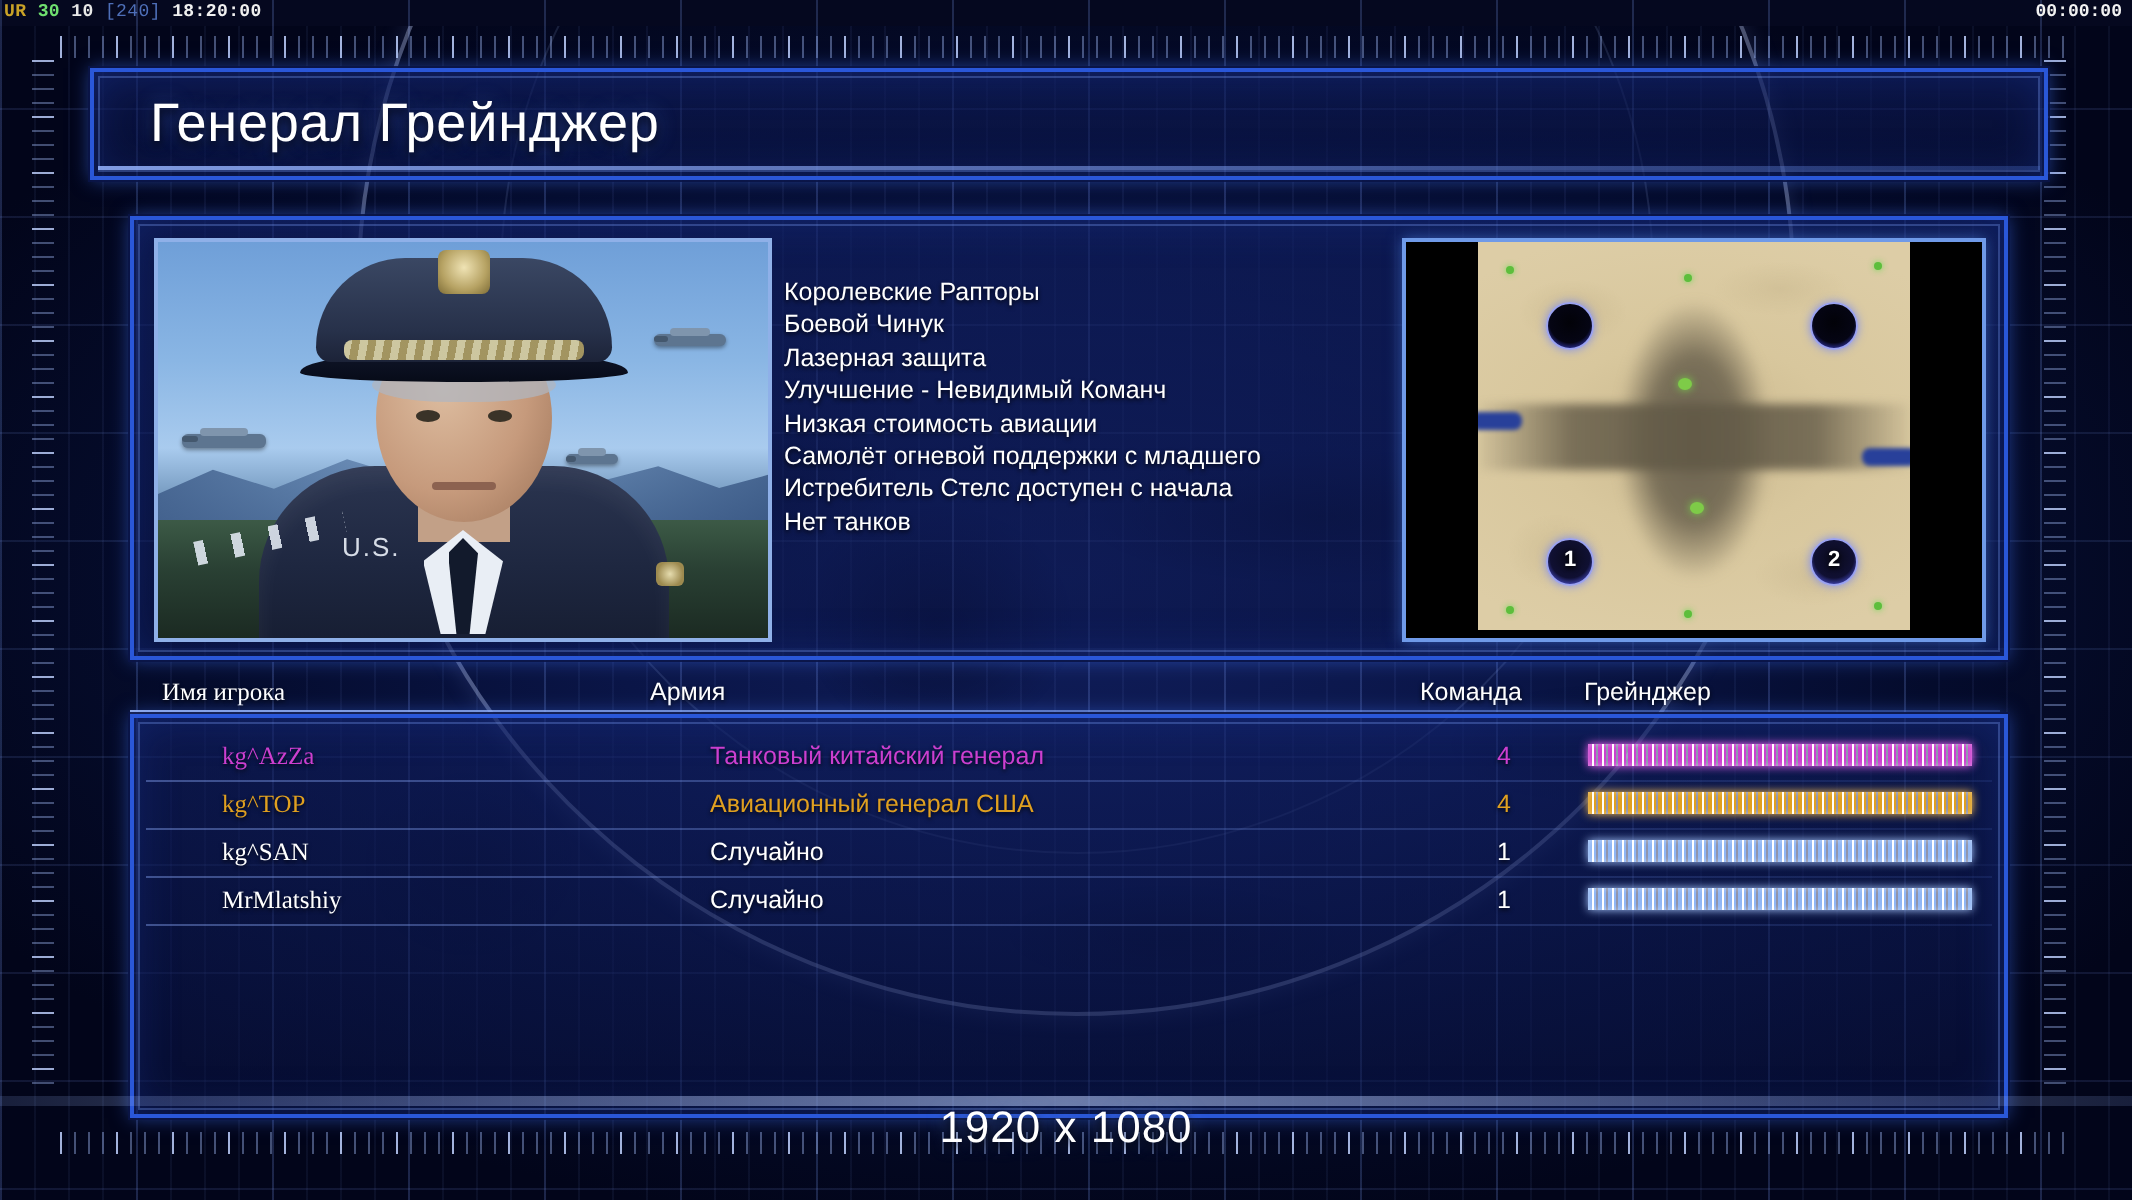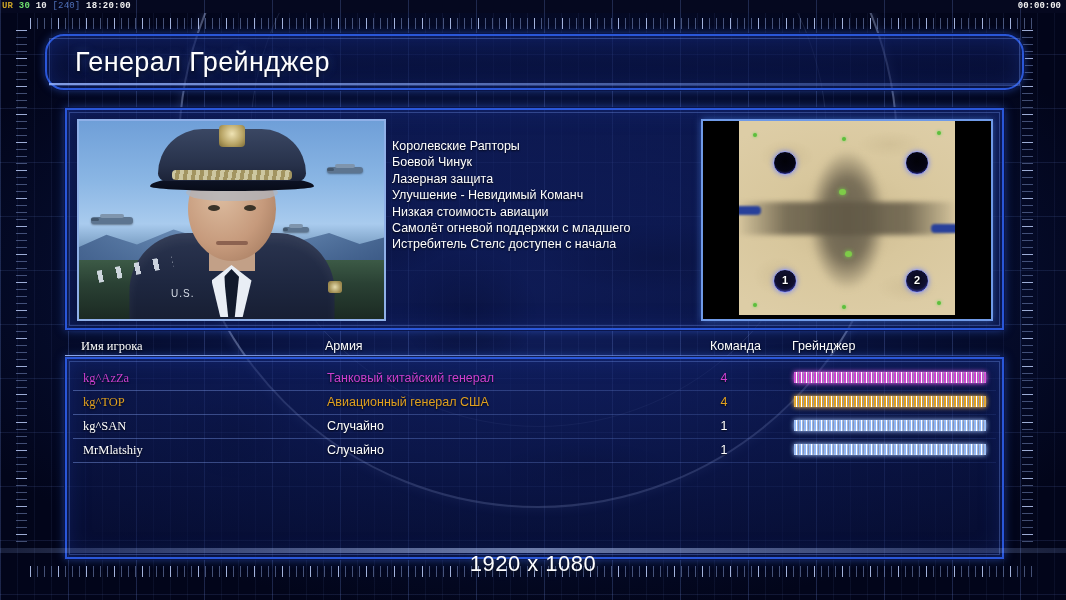--- a/index.html
+++ b/index.html
@@ -101,21 +101,21 @@
       0 0 0 1px rgba(10,20,70,.9),
       0 0 9px rgba(60,110,240,.55),
       inset 0 0 22px rgba(30,60,170,.35);
     background:linear-gradient(180deg, rgba(16,30,95,.62) 0%, rgba(10,20,70,.52) 100%);
   }
   .panel .inner-line{
     position:absolute;inset:2px;border:1px solid rgba(130,165,255,.30);pointer-events:none;
   }
 
   
-  #title-panel{left:45px;top:34px;width:975px;height:52px;border-radius:19px;}
+  #title-panel{left:45px;top:34px;width:975px;height:52px;}
   #title-text{
     position:absolute;left:28px;top:50%;transform:translateY(-50%);
     color:#ffffff;font-size:27px;letter-spacing:.4px;
     text-shadow:0 2px 4px rgba(0,0,0,.75), 0 0 10px rgba(90,140,255,.45);
     white-space:nowrap;
   }
   #title-underline{position:absolute;left:2px;right:2px;bottom:3px;height:2px;
     background:linear-gradient(to right, rgba(150,180,255,.85), rgba(90,130,230,.25));}
 
   
@@ -167,21 +167,21 @@
     background:linear-gradient(180deg,#10162a 0%,#070b18 100%);}
   .gen-scram{position:absolute;left:50%;bottom:139px;transform:translateX(-50%);
     width:120px;height:10px;border-radius:4px;
     background:repeating-linear-gradient(100deg,#d6cfa5 0 4px,#a99a62 4px 8px);opacity:.95;}
   .gen-badge{position:absolute;left:50%;bottom:172px;transform:translateX(-50%);
     width:26px;height:22px;border-radius:4px;
     background:radial-gradient(circle at 50% 40%,#efe3b4 0%,#b6a263 60%,#7d6c36 100%);}
   .stars{position:absolute;left:18px;bottom:44px;width:76px;height:12px;
     background:repeating-linear-gradient(90deg,#dfe6ef 0 5px,transparent 5px 19px);opacity:.9;
     transform:rotate(-12deg);}
-  .us-tag{position:absolute;left:92px;bottom:20px;color:#d6dce6;font-size:10px;letter-spacing:1px;}
+  .us-tag{position:absolute;left:92px;bottom:38px;color:#d6dce6;font-size:13px;letter-spacing:1px;}
   .lapel-r{position:absolute;right:42px;bottom:26px;width:14px;height:12px;
     background:radial-gradient(circle,#e5dcae 0%,#9d8a4f 70%);border-radius:3px;}
 
   
   #ability-list{position:absolute;left:325px;top:28px;width:320px;}
   .ability{
     color:#ffffff;font-size:12.5px;line-height:16.4px;white-space:nowrap;
     text-shadow:0 1px 2px rgba(0,0,0,.85);
   }
   .ability.cont{padding-left:6px;}
@@ -237,21 +237,21 @@
 
   .col-name{left:16px;font-family:Liberation Serif, serif;}
   .col-army{left:260px;}
   .col-team{left:645px;}
   .col-prog{left:727px;}
 
   .prow{position:absolute;left:0;width:935px;height:24px;}
   .prow .sep{position:absolute;left:6px;right:6px;bottom:0;height:1px;
     background:linear-gradient(to right, rgba(135,165,245,.42), rgba(80,115,210,.14));}
   .cell{position:absolute;top:4px;font-size:12.5px;white-space:nowrap;
-    text-shadow:0 1px 2px rgba(0,0,0,.8);}
+    text-shadow:0 1px 2px rgba(0,0,0,.8);margin-left:28px;}
   .cell.team{width:24px;text-align:center;}
 
   .bar{
     position:absolute;top:5px;left:727px;width:192px;height:11px;
     border-radius:1px;
   }
   .bar .fill{position:absolute;inset:0;
     background-image:repeating-linear-gradient(90deg,
       var(--c) 0 2px, #ffffff 2px 3px, var(--c) 3px 4px, rgba(255,255,255,.55) 4px 5px);
     box-shadow:0 0 5px var(--glow), inset 0 0 3px rgba(255,255,255,.4);}
@@ -329,20 +329,21 @@
     </div>
 
     <div id="ability-list">
       <div class="ability">Королевские Рапторы</div>
       <div class="ability">Боевой Чинук</div>
       <div class="ability">Лазерная защита</div>
       <div class="ability">Улучшение - Невидимый Команч</div>
       <div class="ability">Низкая стоимость авиации</div>
       <div class="ability">Самолёт огневой поддержки с младшего</div>
       <div class="ability">Истребитель Стелс доступен с начала</div>
+      <div class="ability">Нет танков</div>
     </div>
 
     <div id="minimap-wrap">
       <div id="minimap">
         <div class="mm-sand-noise"></div>
         <div class="mm-dark-v"></div>
         <div class="mm-dark-h"></div>
         <div class="mm-water l"></div>
         <div class="mm-water r"></div>
 

